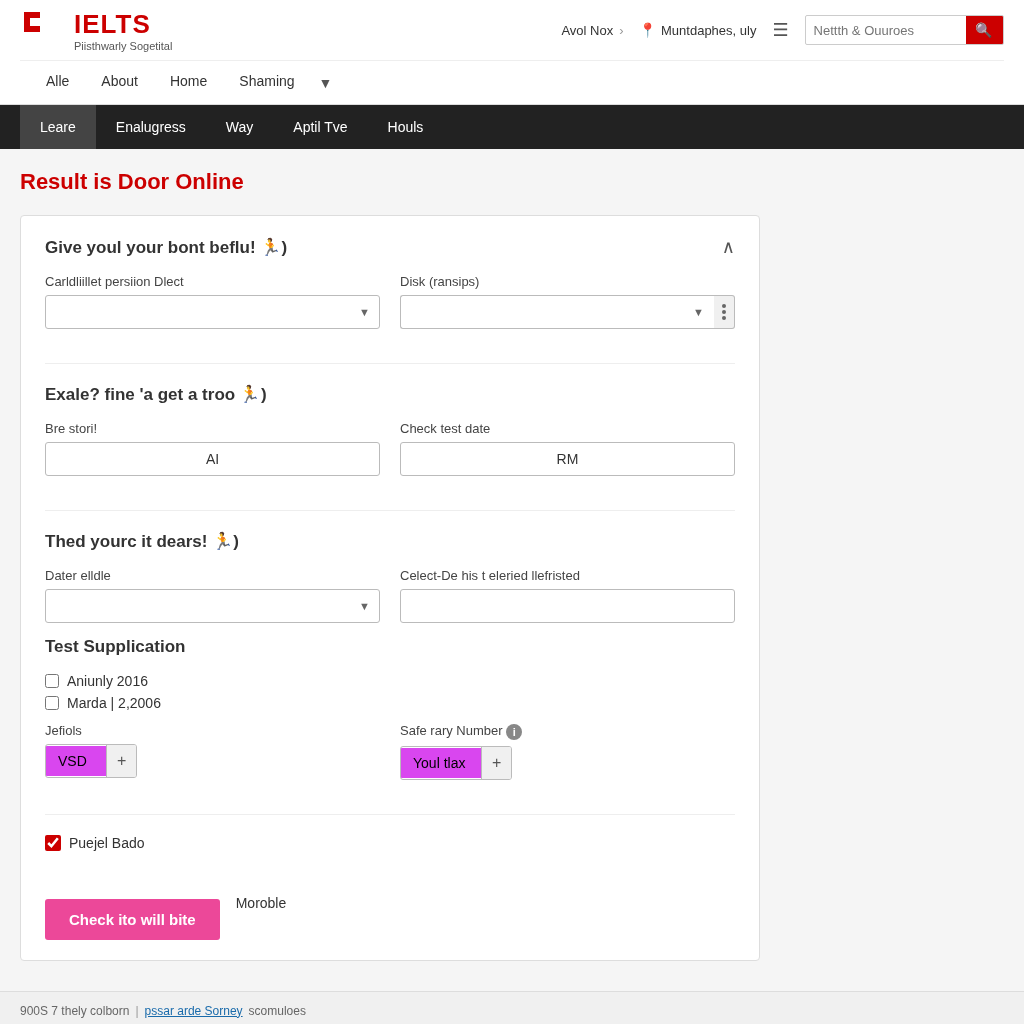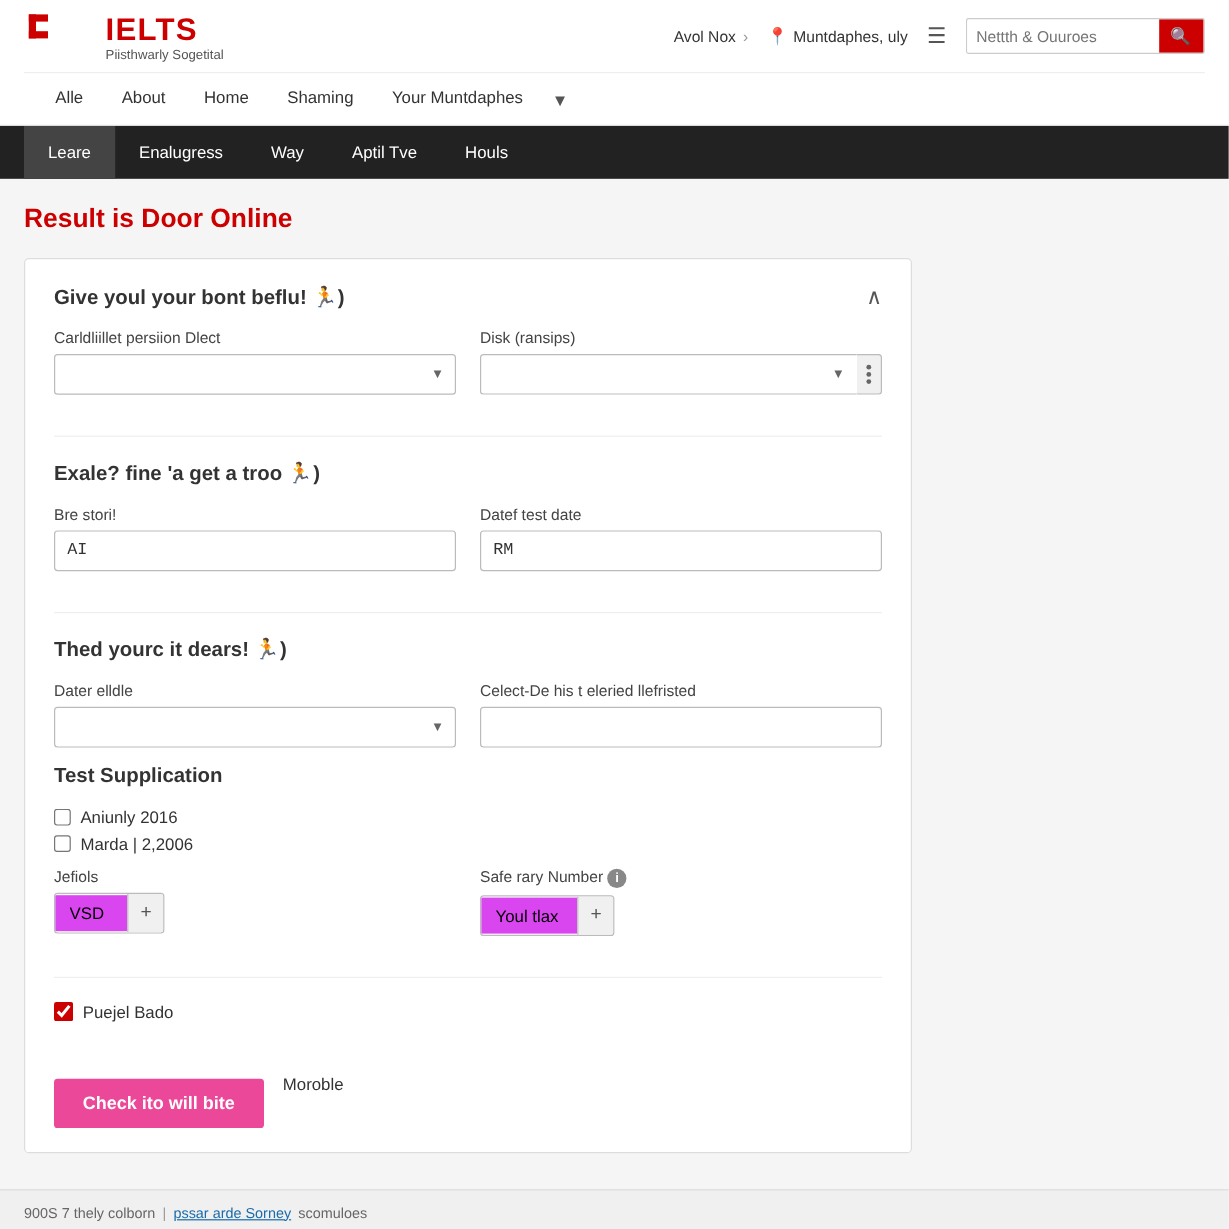--- a/index.html
+++ b/index.html
@@ -13,21 +13,21 @@
     }
     .header-top {
       display: flex;
       align-items: center;
       justify-content: space-between;
       padding: 8px 0;
     }
     .logo {
       display: flex;
       align-items: center;
-      gap: 24px;
+      gap: 10px;
     }
     .logo-icon {
       width: 44px;
       height: 44px;
       position: relative;
     }
     .logo-text {
       display: flex;
       flex-direction: column;
     }
@@ -245,21 +245,21 @@
     }
     .select-extra-btn span {
       display: block;
       width: 4px;
       height: 4px;
       background: #666;
       border-radius: 50%;
     }
 
     .form-input-centered {
-      font-family: Liberation Mono, monospace;
+      text-align: center;
     }
 
     
     .checkbox-group { margin-bottom: 12px; }
     .checkbox-label {
       display: flex;
       align-items: center;
       gap: 8px;
       font-size: 14px;
       cursor: pointer;
@@ -408,21 +408,20 @@
         <button class="search-btn">🔍</button>
       </div>
     </div>
   </div>
 
   <nav class="nav-bar">
     <a class="nav-link">Alle</a>
     <a class="nav-link">About</a>
     <a class="nav-link">Home</a>
     <a class="nav-link">Shaming</a>
-    <a class="nav-link">Your Muntdaphes</a>
     <span class="nav-dropdown">▼</span>
   </nav>
 </div>
 
 <nav class="secondary-nav">
   <a class="secondary-nav-link active">Leare</a>
   <a class="secondary-nav-link">Enalugress</a>
   <a class="secondary-nav-link">Way</a>
   <a class="secondary-nav-link">Aptil Tve</a>
   <a class="secondary-nav-link">Houls</a>
@@ -464,21 +463,21 @@
     <div class="sub-section">
       <div class="section-header">
         <span class="section-title">Exale? fine 'a get a troo 🏃)</span>
       </div>
       <div class="form-row">
         <div class="form-group">
           <label class="form-label">Bre stori!</label>
           <input class="form-input form-input-centered" type="text" value="AI" style="">
         </div>
         <div class="form-group">
-          <label class="form-label">Datef test date</label>
+          <label class="form-label">Check test date</label>
           <input class="form-input form-input-centered" type="text" value="RM" style="">
         </div>
       </div>
     </div>
 
     <div class="sub-section">
       <div class="section-header">
         <span class="section-title">Thed yourc it dears! 🏃)</span>
       </div>
       <div class="form-row">

